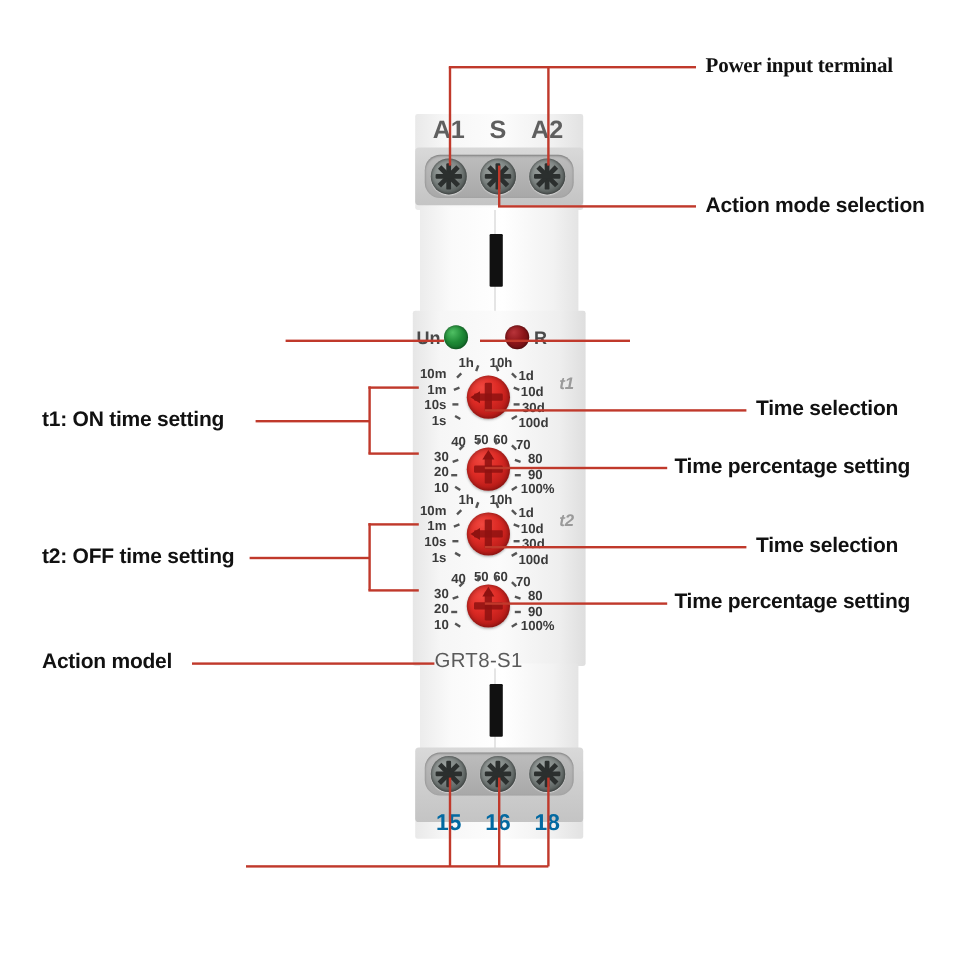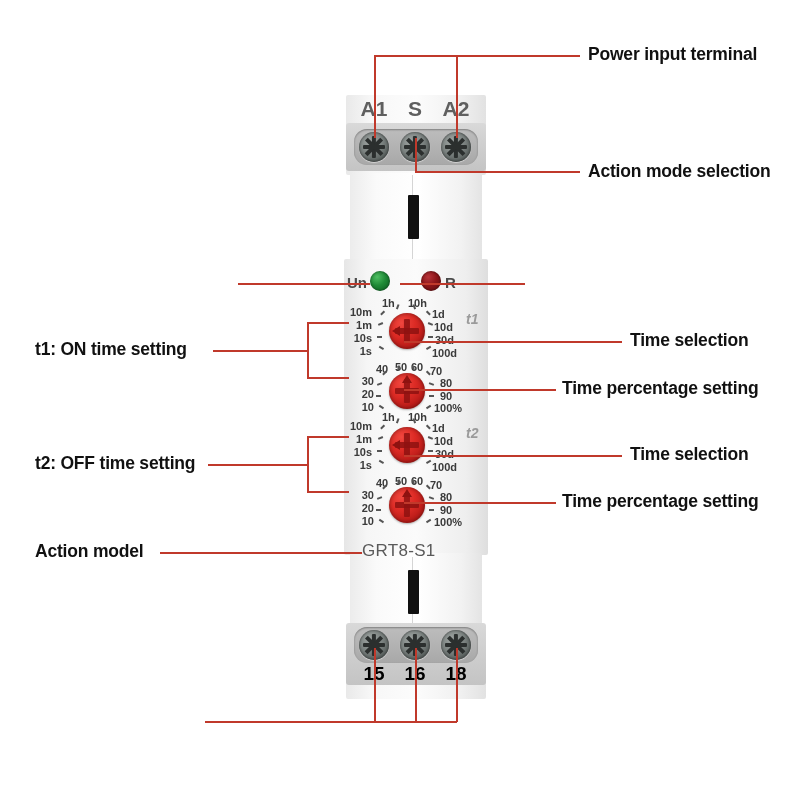--- a/index.html
+++ b/index.html
@@ -63,21 +63,21 @@
   .screw .d2{left:50%;top:14%;width:13%;height:72%;transform:translateX(-50%) rotate(-45deg);}
 
   .termlabel{
     position:absolute;
     font-size:21px;
     font-weight:bold;
     color:#5f5f5f;
     text-align:center;
     font-family:"Liberation Sans", sans-serif;
   }
-  .termlabel.small{font-size:19px;color:#000000;}
+  .termlabel.small{font-size:19px;color:#0369a1;margin-top:13px;}
 
   
   .slot{
     position:absolute;
     background:#111111;
     border-radius:1px;
   }
   .slotline{position:absolute;background:#d5d5d5;width:1.4px;}
 
   
@@ -338,21 +338,21 @@
 
   <div class="ln lnh" style="left:404px;top:502px;width:152px;"></div>
 
   <div class="ln lnh" style="left:160px;top:552px;width:202px;"></div>
 
   <div class="ln lnv" style="left:374px;top:648px;height:74px;"></div>
   <div class="ln lnv" style="left:415px;top:648px;height:74px;"></div>
   <div class="ln lnv" style="left:456px;top:648px;height:74px;"></div>
   <div class="ln lnh" style="left:205px;top:721px;width:252px;"></div>
 
-  <div class="callout right" style="left:588px;top:44px;">Power input terminal</div>
+  <div class="callout right" style="left:588px;top:44px;font-family:Liberation Serif, serif;">Power input terminal</div>
 
   <div class="callout right" style="left:588px;top:161px;">Action mode selection</div>
 
 
 
   <div class="callout left" style="left:35px;top:339px;">t1: ON time setting</div>
 
   <div class="callout right" style="left:630px;top:330px;">Time selection</div>
 
   <div class="callout right" style="left:562px;top:378px;">Time percentage setting</div>

